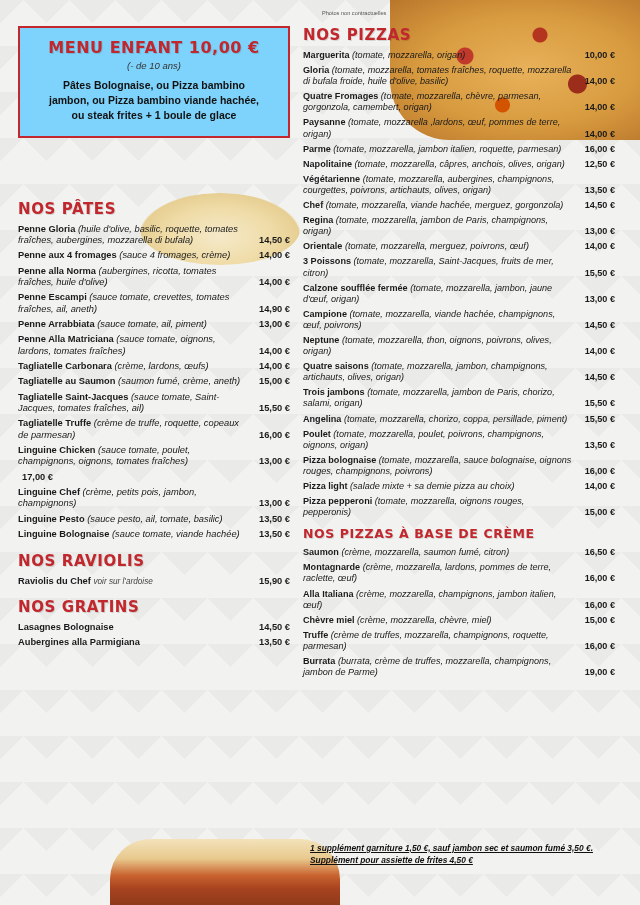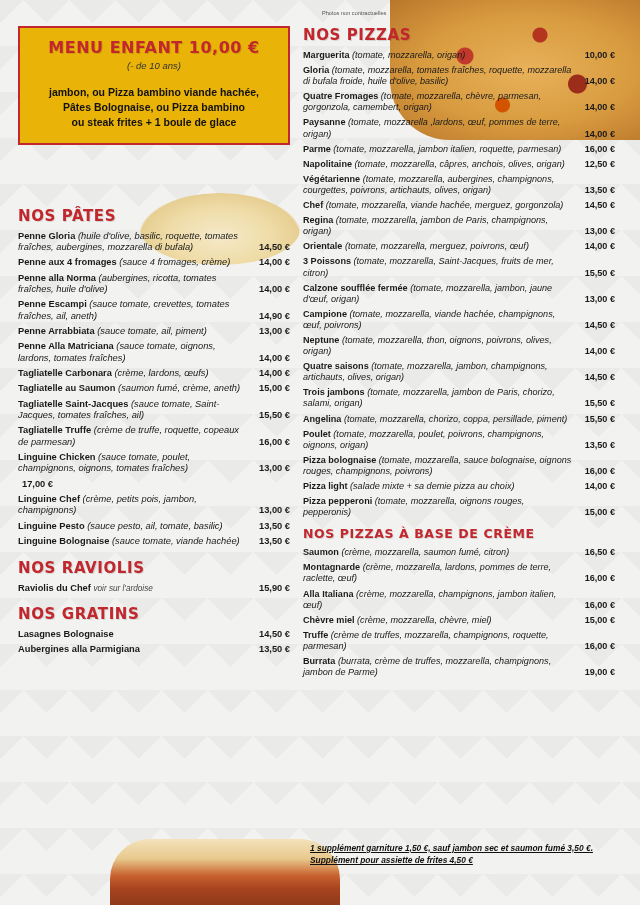--- a/index.html
+++ b/index.html
@@ -48,31 +48,31 @@
       linear-gradient(180deg, #f3e2bb 0%, #e8c98d 30%, #c9632f 55%, #a8431f 75%, #8e3a1b 100%);
     border-top-left-radius: 40px; border-top-right-radius: 40px;
   }
 
   
   .left { position:absolute; left:18px; top:26px; width:272px; }
   .right { position:absolute; left:303px; top:26px; width:312px; }
 
   .kids-box {
     border:2px solid #c1272d;
-    background:#eab308;
+    background:#7dd3fc;
     padding:10px 8px 12px;
     text-align:center;
   }
   .kids-title {
     font-family:"DejaVu Sans", sans-serif;
     color:#c1272d; font-weight:bold; font-size:16px;
     letter-spacing:0.5px; margin-bottom:3px;
     text-shadow: 1px 1px 0 rgba(0,0,0,0.12);
   }
-  .kids-sub { font-size:9.5px; font-style:italic; color:#333; margin-bottom:14px; }
+  .kids-sub { font-size:9.5px; font-style:italic; color:#333; margin-bottom:7px; }
   .kids-line { font-size:10.5px; font-weight:bold; line-height:1.45; color:#111; }
 
   .sec-title {
     font-family:"DejaVu Sans", sans-serif;
     color:#c1272d; font-weight:bold; font-size:15px;
     letter-spacing:0.6px;
     text-shadow: 1px 1px 0 rgba(0,0,0,0.12);
   }
   .sec-title.small { font-size:12.5px; }
 
@@ -111,22 +111,22 @@
   <div class="photo-pasta"></div>
   <div class="photo-lasagna"></div>
 
   <div class="photo-note">Photos non contractuelles</div>
 
   <div class="left">
 
     <div class="kids-box">
       <div class="kids-title">MENU ENFANT 10,00 €</div>
       <div class="kids-sub">(- de 10 ans)</div>
+      <div class="kids-line">Pâtes Bolognaise, ou Pizza bambino</div>
       <div class="kids-line">jambon, ou Pizza bambino viande hachée,</div>
-      <div class="kids-line">Pâtes Bolognaise, ou Pizza bambino</div>
       <div class="kids-line">ou steak frites + 1 boule de glace</div>
     </div>
 
     <div style="height:62px"></div>
 
     <div class="sec-title">NOS PÂTES</div>
     <div class="items" id="list-pates">
         <div class="item">
           <div class="txt"><span class="nm">Penne Gloria </span><span class="ds">(huile d'olive, basilic, roquette, tomates fraîches, aubergines, mozzarella di bufala)</span></div>
           <div class="pr">14,50 €</div>

